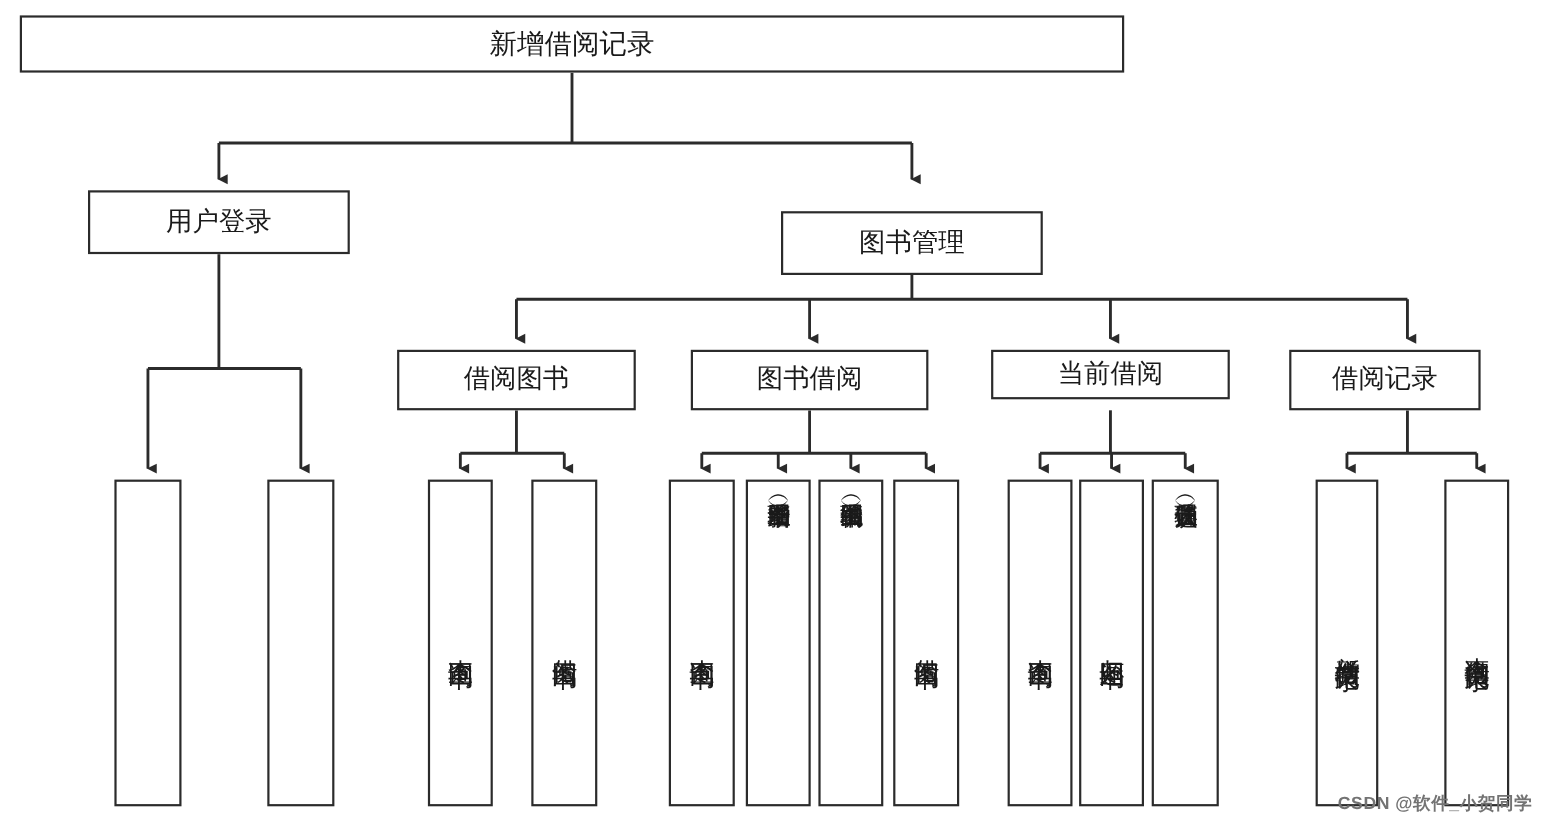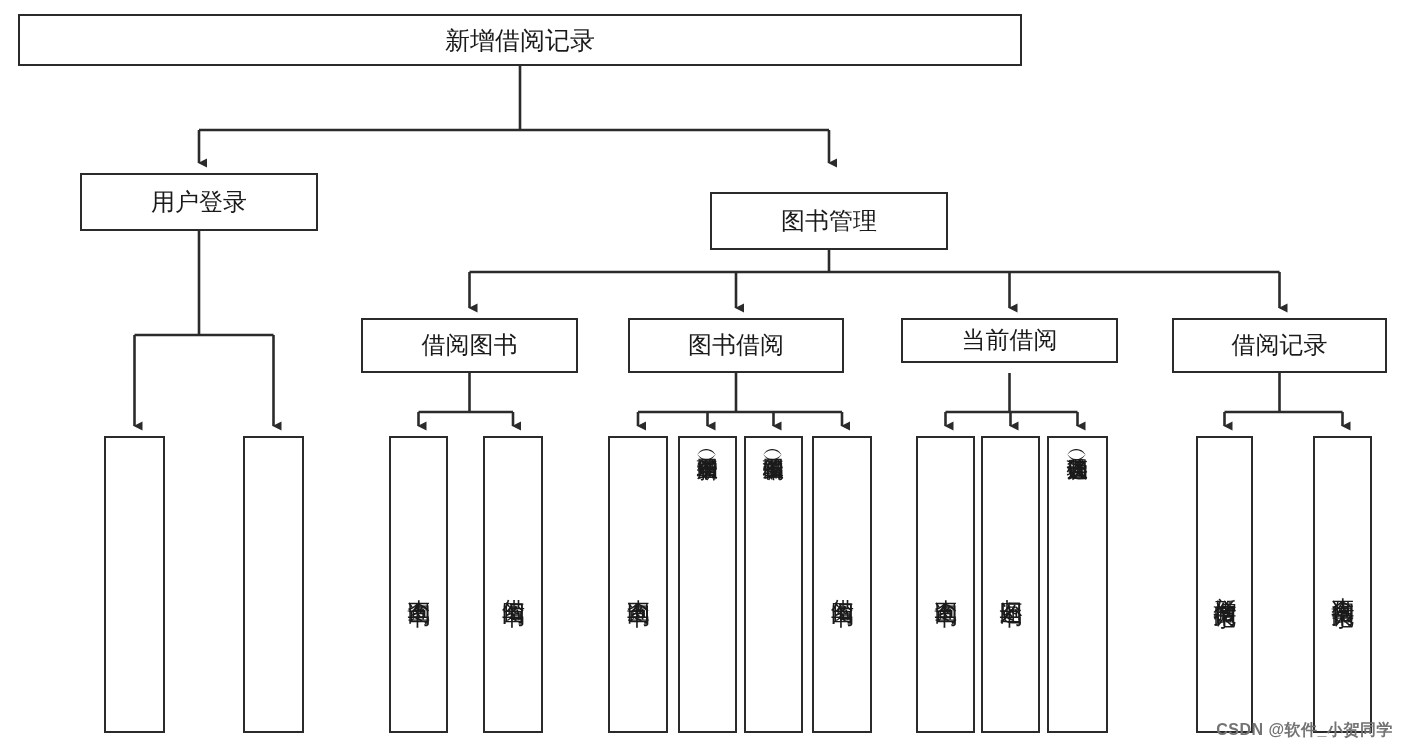--- a/index.html
+++ b/index.html
@@ -148,21 +148,21 @@
       </div>
       <div class="node horiz" style="left: 361px; top: 318px; width: 217px; height: 55px;">
         <span class="node-label">借阅图书</span>
       </div>
       <div class="node horiz" style="left: 628px; top: 318px; width: 216px; height: 55px;">
         <span class="node-label">图书借阅</span>
       </div>
       <div class="node horiz" style="left: 901px; top: 318px; width: 217px; height: 45px;">
         <span class="node-label">当前借阅</span>
       </div>
-      <div class="node horiz" style="left: 1172px; top: 318px; width: 215px; height: 55px;">
+      <div class="node horiz" style="left: 1172px; top: 318px; width: 174px; height: 55px;">
         <span class="node-label">借阅记录</span>
       </div>
       <div class="node vert" style="left: 104px; top: 436px; width: 61px; height: 297px;">
         <span class="node-label">用户登录</span>
       </div>
       <div class="node vert" style="left: 243px; top: 436px; width: 61px; height: 297px;">
         <span class="node-label">注销登录</span>
       </div>
       <div class="node vert mid" style="left: 389px; top: 436px; width: 59px; height: 297px;">
         <span class="node-label">查询图书</span>

